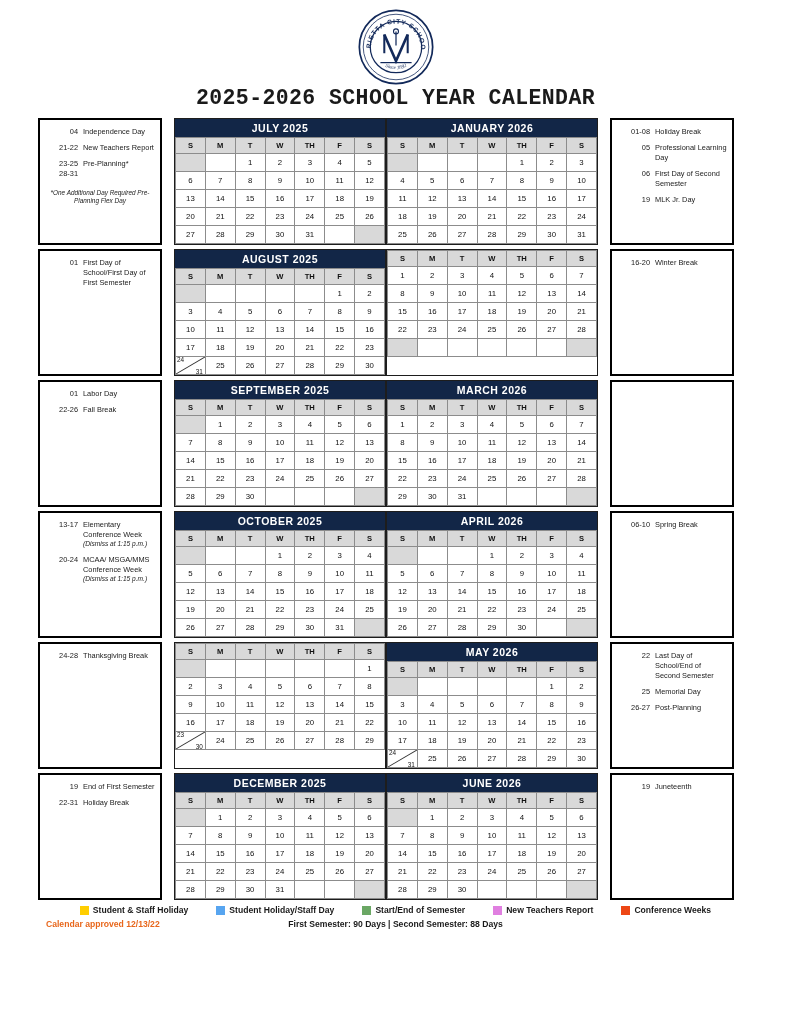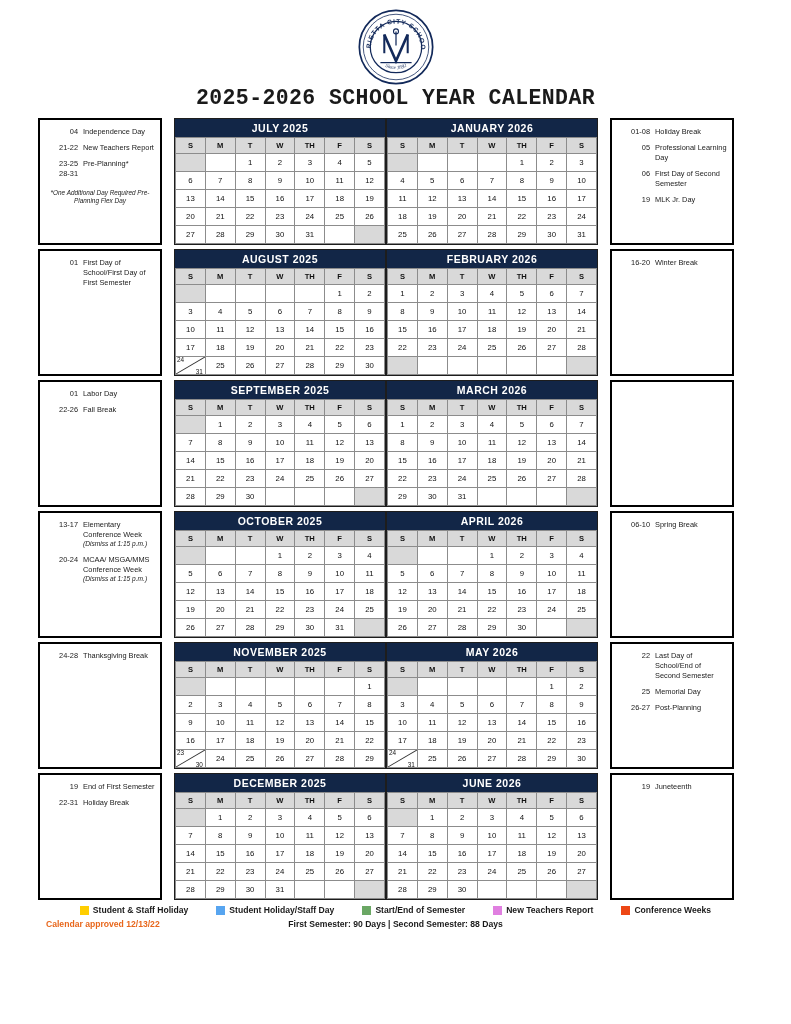--- a/index.html
+++ b/index.html
@@ -406,21 +406,20 @@
                 <td>26</td>
                 <td>27</td>
                 <td>28</td>
                 <td>29</td>
                 <td class="we">30</td>
               </tr>
             </tbody>
           </table>
         </div>
         <div class="month">
-          <div class="month-title">FEBRUARY 2026</div>
           <table class="grid">
             <thead>
               <tr>
                 <th>S</th>
                 <th>M</th>
                 <th>T</th>
                 <th>W</th>
                 <th>TH</th>
                 <th>F</th>
                 <th>S</th>
@@ -766,21 +765,20 @@
         </div>
       </div>
       <div class="cal-row">
         <div class="note-box left">
           <div class="note-line">
             <div class="note-dates">24-28</div>
             <div class="note-text">Thanksgiving Break</div>
           </div>
         </div>
         <div class="month">
-          <div class="month-title">NOVEMBER 2025</div>
           <table class="grid">
             <thead>
               <tr>
                 <th>S</th>
                 <th>M</th>
                 <th>T</th>
                 <th>W</th>
                 <th>TH</th>
                 <th>F</th>
                 <th>S</th>

